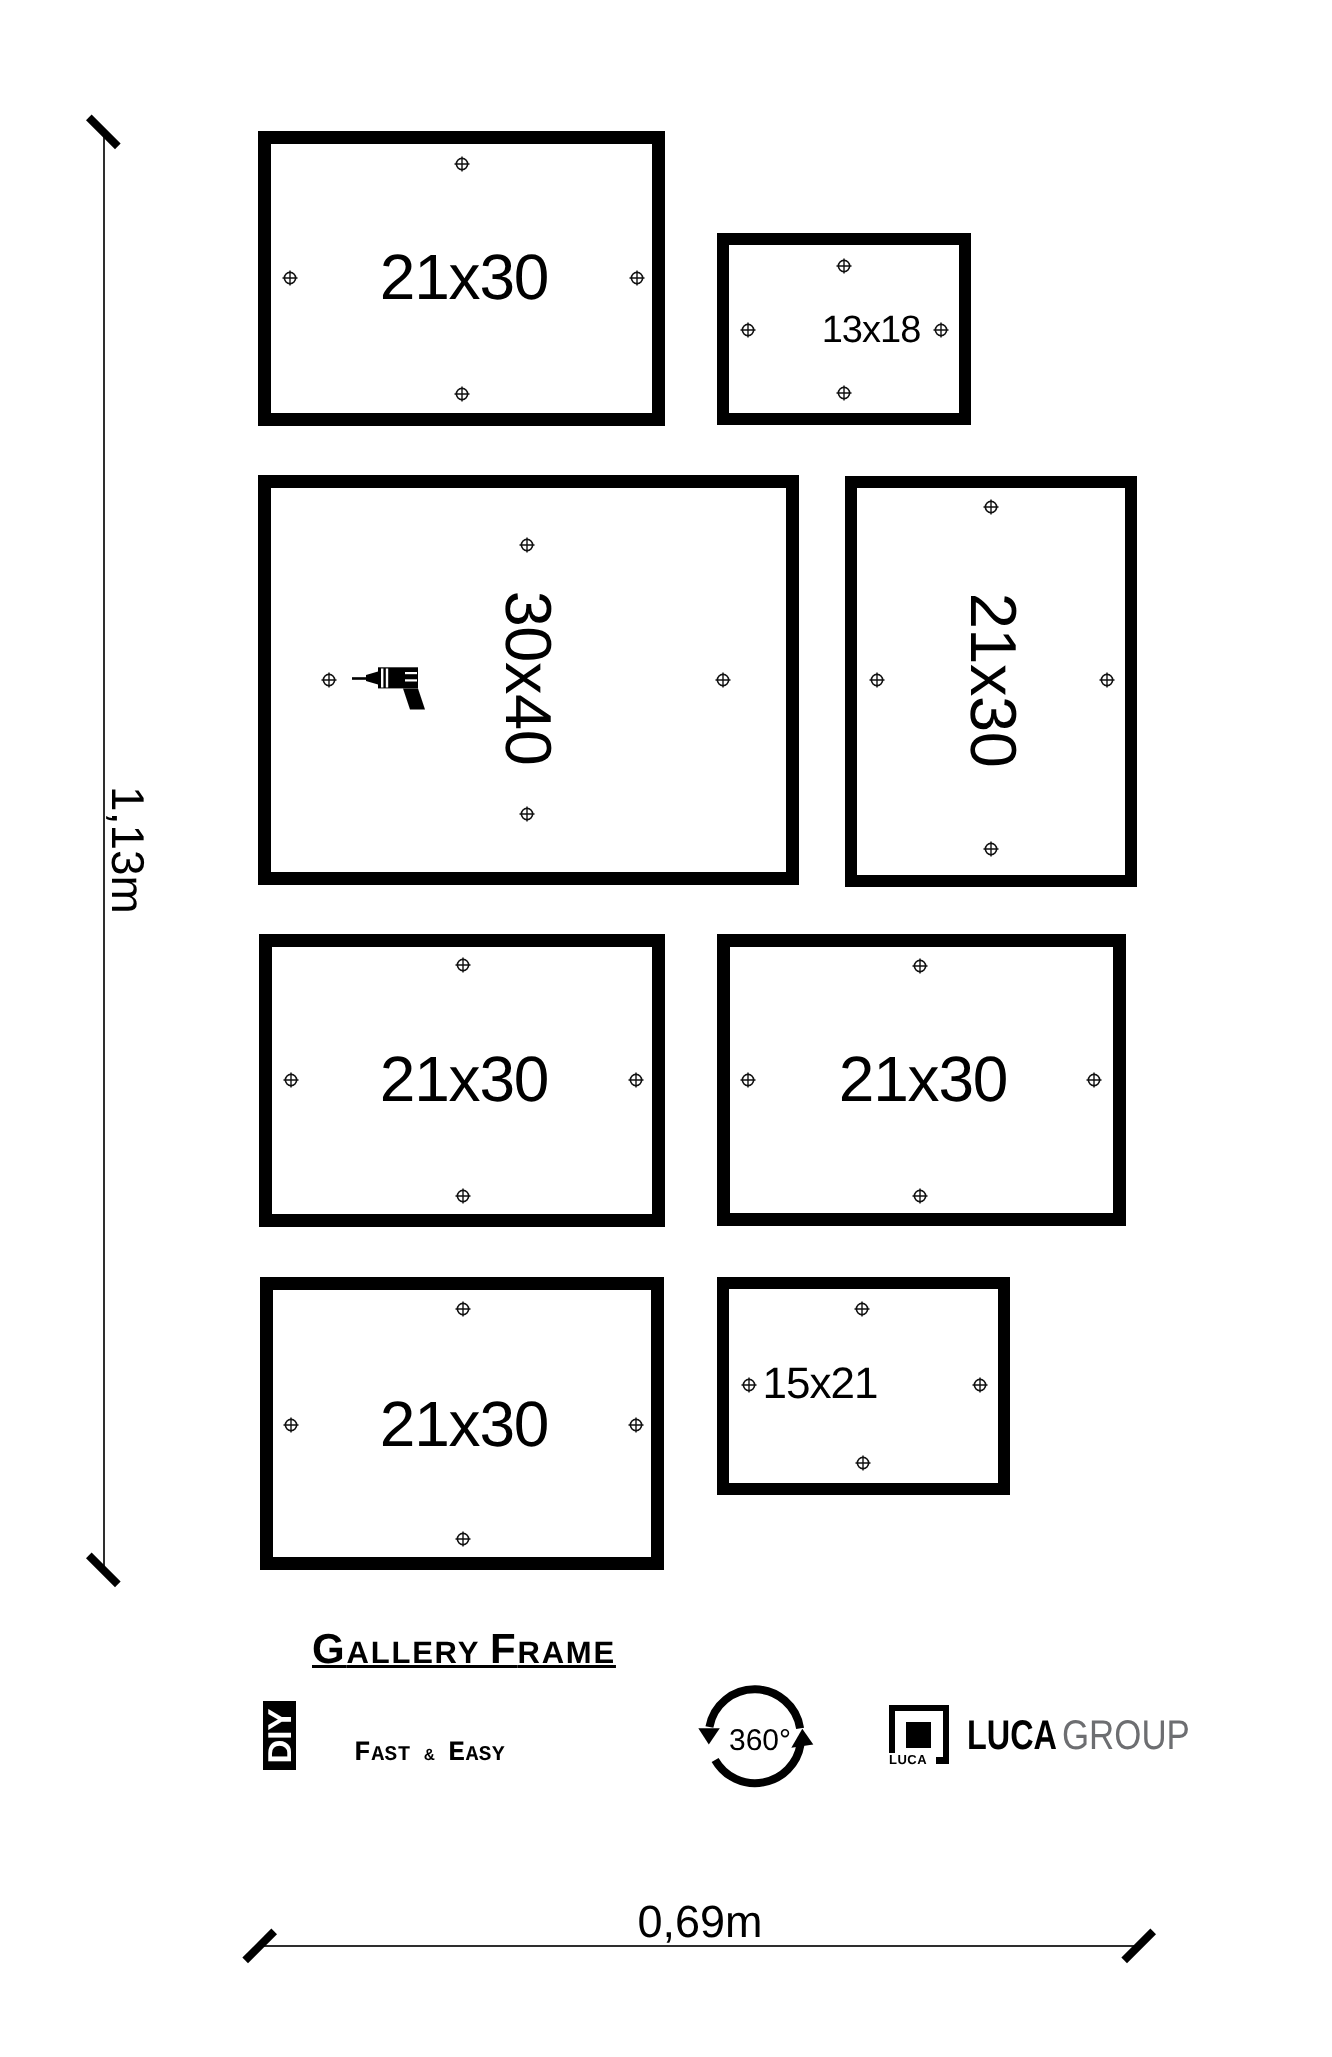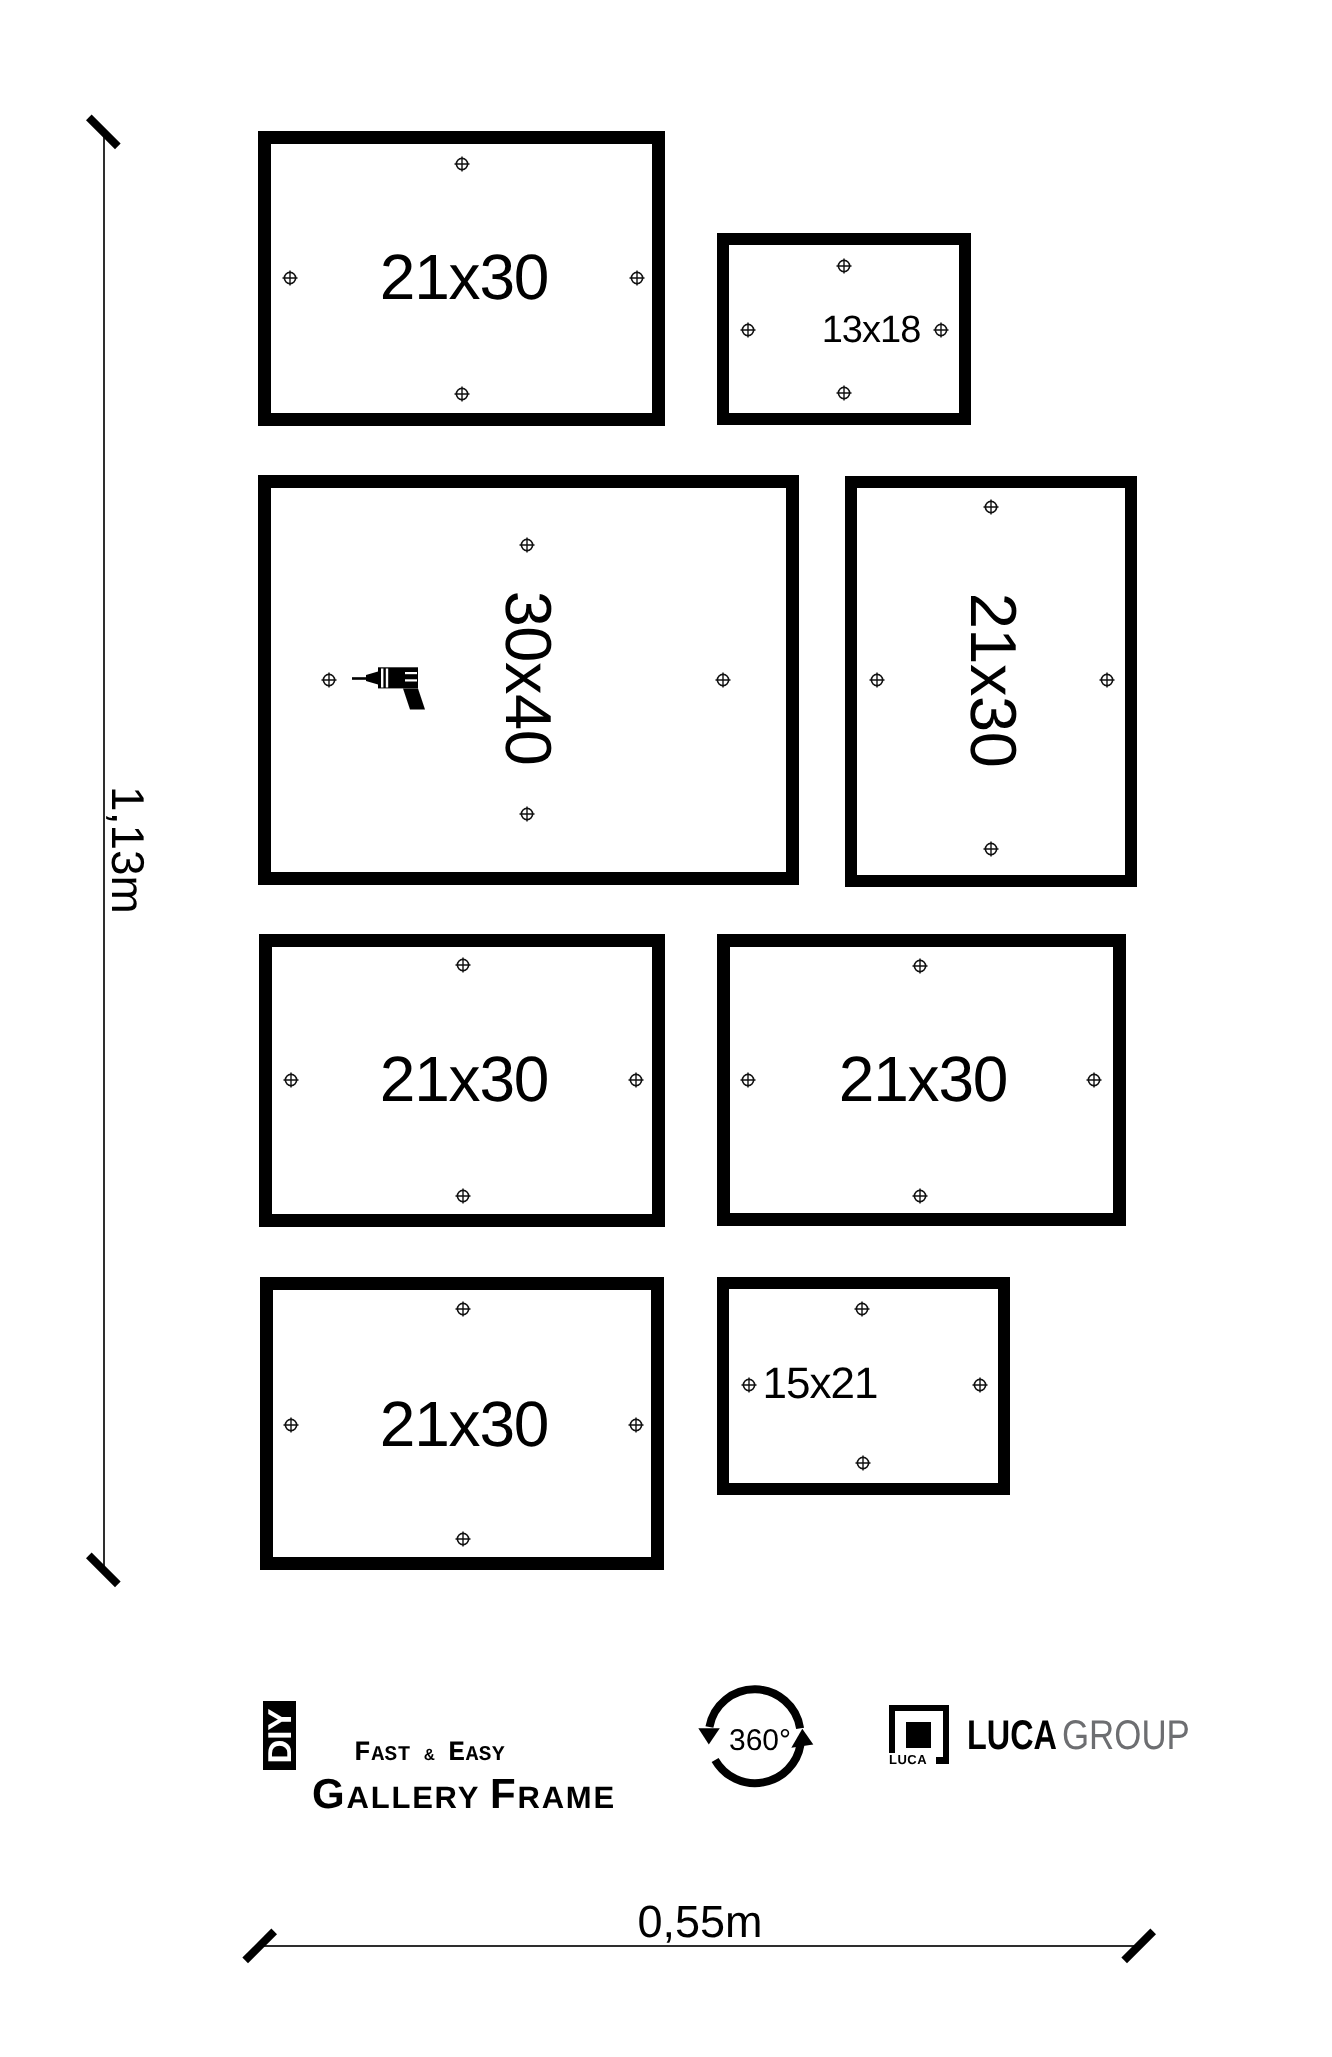--- a/index.html
+++ b/index.html
@@ -25,21 +25,21 @@
 <div class="tick" style="left:83px;top:1566.3px;transform:rotate(45deg);"></div>
 
 <div class="abs" style="left:127.5px;top:849.5px;font-size:46px;transform:translate(-50%,-50%) rotate(90deg);white-space:nowrap;">1,13m</div>
 
 <div class="abs" style="left:261px;top:1945px;width:877px;height:2px;background:#2e2e2e;"></div>
 
 <div class="tick" style="left:239px;top:1942.3px;transform:rotate(-45deg);"></div>
 
 <div class="tick" style="left:1117.5px;top:1942.3px;transform:rotate(-45deg);"></div>
 
-<div class="abs" style="left:700px;top:1921.5px;font-size:45px;transform:translate(-50%,-50%);white-space:nowrap;">0,55m</div>
+<div class="abs" style="left:700px;top:1921.5px;font-size:45px;transform:translate(-50%,-50%);white-space:nowrap;">0,69m</div>
 
 <div class="frame" style="left:258px;top:131px;width:407px;height:295px;"></div>
 
 <div class="lbl" style="left:464px;top:277px;" id="l1">21x30</div>
 
 <div class="frame" style="left:717px;top:233px;width:254px;height:192px;border-width:12px;"></div>
 
 <div class="lbl" style="left:847px;top:329.5px;font-size:38px;letter-spacing:-1px;margin-left:24px;">13x18</div>
 
 <div class="frame" style="left:258px;top:475px;width:541px;height:410px;"></div>
@@ -234,21 +234,21 @@
 
 <svg class="ch" style="left:979.5px;top:1385px;" viewBox="0 0 16 16">
     <circle cx="8" cy="8" r="5.6" fill="none" stroke="#111" stroke-width="1.6"></circle>
     <path d="M0.5 8H15.5M8 0.5V15.5" stroke="#111" stroke-width="1.4" fill="none"></path>
   </svg>
 
 <div class="abs" style="left:262.5px;top:1701px;width:33.5px;height:69px;background:#000;"></div>
 
 <div class="abs" style="left:279px;top:1735.5px;color:#fff;font-size:33px;font-weight:bold;transform:translate(-50%,-50%) rotate(-90deg);letter-spacing:0;line-height:1;">DIY</div>
 
-<div class="abs" style="left:312px;top:1773px;font-weight:bold;font-size:31px;line-height:42px;letter-spacing:1.8px;white-space:nowrap;"><span style="font-size:42px;">G</span>ALLERY <span style="font-size:42px;">F</span>RAME</div>
+<div class="abs" style="left:312px;top:1628px;font-weight:bold;font-size:31px;line-height:42px;letter-spacing:1.8px;white-space:nowrap;text-decoration:underline;"><span style="font-size:42px;">G</span>ALLERY <span style="font-size:42px;">F</span>RAME</div>
 
 <div class="abs" style="left:354px;top:1740px;font-weight:bold;font-size:21px;line-height:28px;letter-spacing:0.6px;white-space:nowrap;font-family:Liberation Mono, monospace;"><span style="font-size:28px;">F</span>AST <span style="font-size:17px;">&amp;</span> <span style="font-size:28px;">E</span>ASY</div>
 
 <svg class="abs" style="left:694.6px;top:1677.6px;" width="120" height="120" viewBox="0 0 120 120">
   <path d="M 105.1 50.3 A 46 46 0 0 0 14.4 49.0" fill="none" stroke="#000" stroke-width="8"></path>
   <path d="M 20.1 81.9 A 46 46 0 0 0 105.5 66.5" fill="none" stroke="#000" stroke-width="8"></path>
   <polygon points="3.3,50.2 24.8,50.2 13.8,66.5" fill="#000"></polygon>
   <polygon points="96.3,69.7 118.3,66.5 107.3,50.7" fill="#000"></polygon>
   <text x="65" y="71.5" font-size="30" text-anchor="middle" fill="#000" font-family="Liberation Sans, sans-serif">360°</text>
 </svg>

